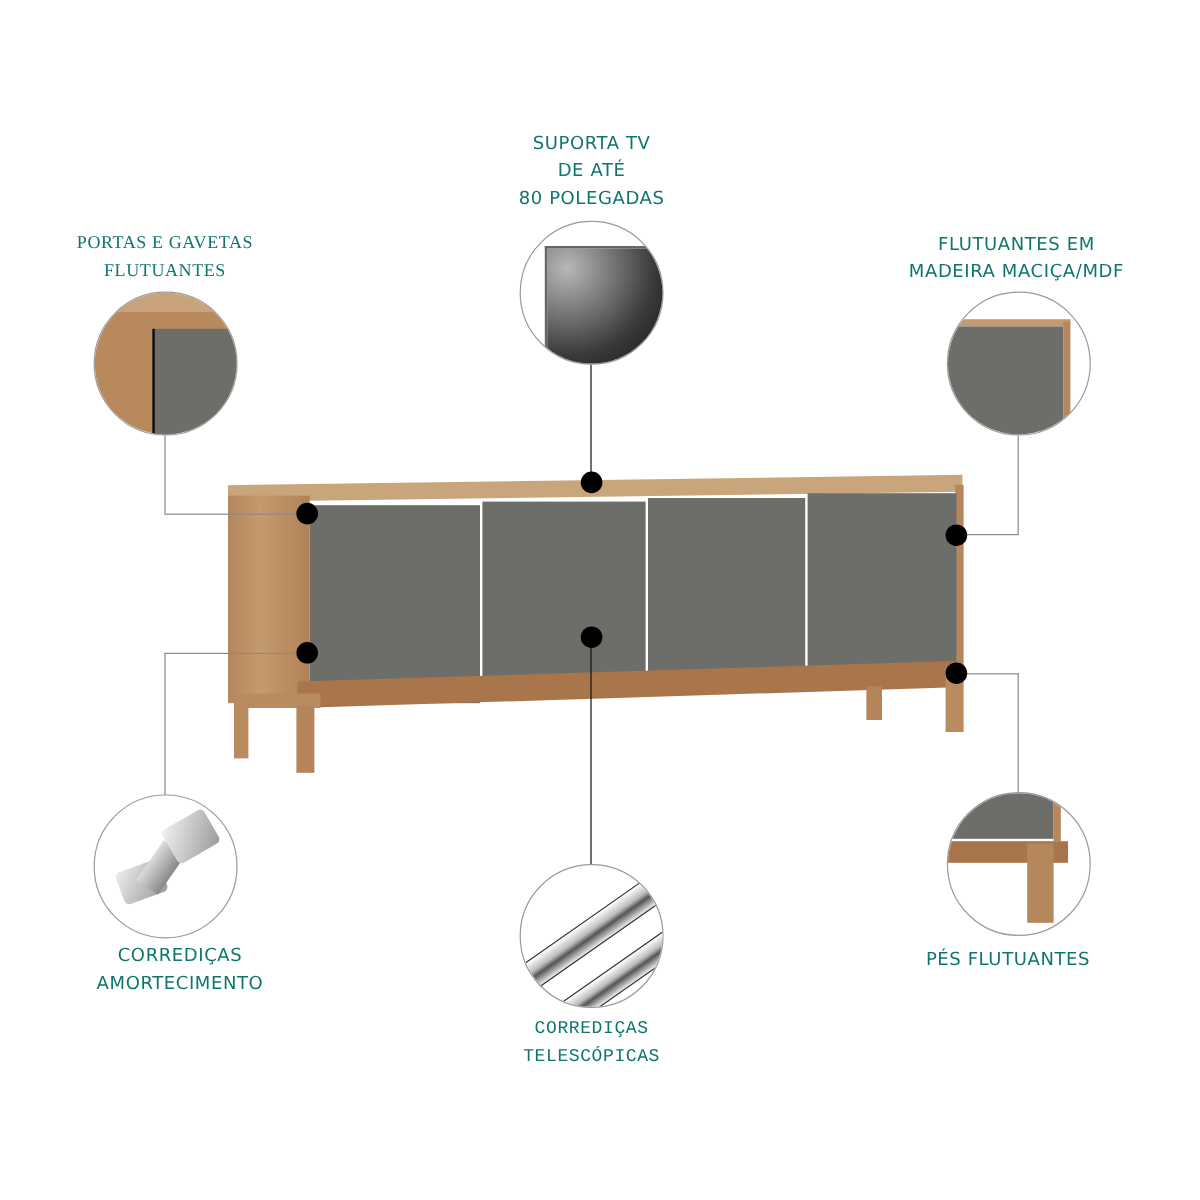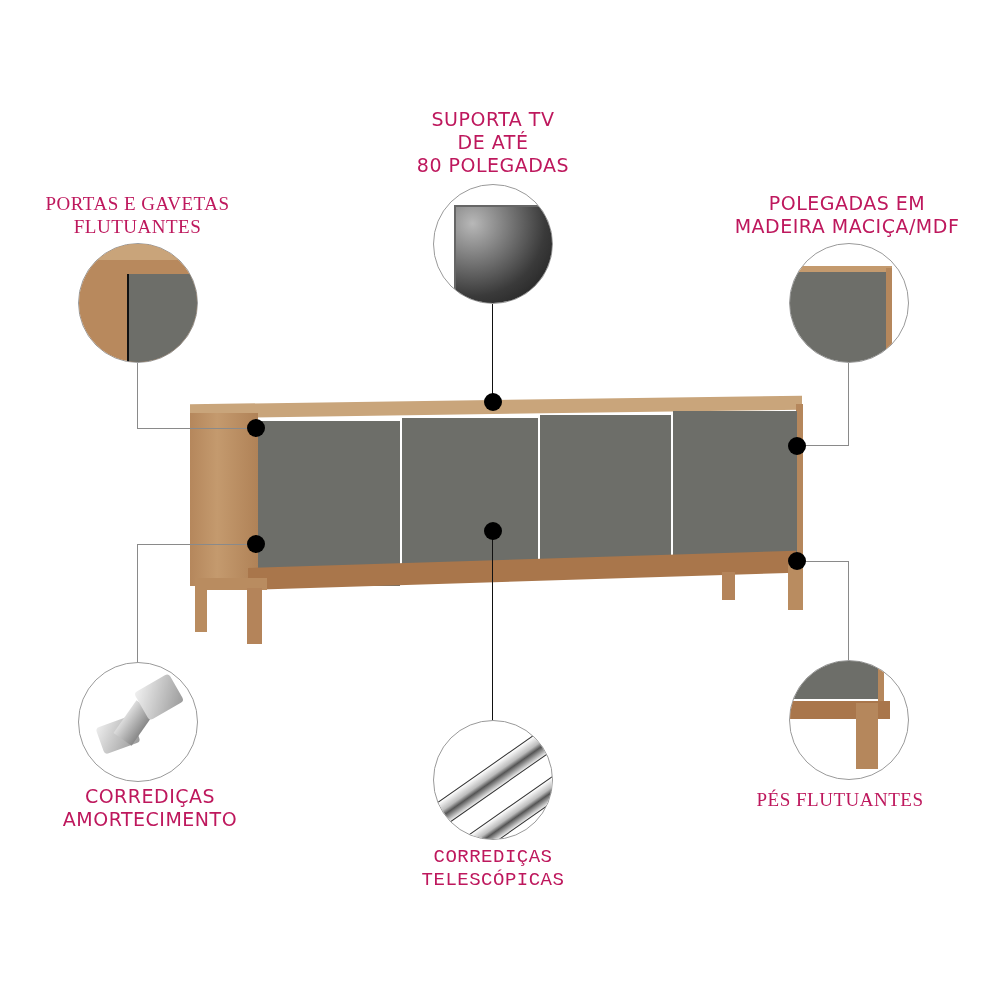--- a/index.html
+++ b/index.html
@@ -1,17 +1,17 @@
 <!DOCTYPE html>
 <html><head>
 <meta charset="utf-8">
 <style>
   html,body{margin:0;padding:0;background:#fff;}
   body{width:1000px;height:1000px;position:relative;overflow:hidden;font-family:"DejaVu Sans","Liberation Sans",sans-serif;}
-  .label{position:absolute;text-align:center;color:#be185d;font-size:19px;line-height:23px;letter-spacing:0.5px;white-space:nowrap;}
+  .label{position:absolute;text-align:center;color:#0f766e;font-size:15px;line-height:23px;letter-spacing:0.5px;white-space:nowrap;}
   .label span{display:block;}
   .circle{position:absolute;border-radius:50%;border:1px solid #9a9a9a;overflow:hidden;background:#fff;box-sizing:border-box;}
   .line{position:absolute;background:#8a8a8a;}
   .line.dark{background:#111;}
   .dot{position:absolute;width:18px;height:18px;border-radius:50%;background:#000;margin:-9px 0 0 -9px;z-index:5;}
   .abs{position:absolute;}
   .wood{background:linear-gradient(90deg,#b5875c,#c49a6e 40%,#b08257);}
   .wood-dark{background:#a9764b;}
   .door{background:#6d6e69;}
 </style>
@@ -58,21 +58,21 @@
 <div class="circle" style="left:78px;top:243px;width:120px;height:120px;">
   <div class="abs" style="left:0;top:0;width:120px;height:120px;background:#b8895d;"></div>
   <div class="abs" style="left:0;top:0;width:120px;height:16px;background:#c9a47a;"></div>
   <div class="abs" style="left:48px;top:30px;width:80px;height:100px;background:#6d6e69;border-left:2px solid #111;"></div>
 </div>
 <div class="line" style="left:137px;top:363px;width:1px;height:65px;"></div>
 <div class="line" style="left:137px;top:428px;width:118px;height:1px;"></div>
 <div class="dot" style="left:256px;top:428px;"></div>
 
 <div class="label" style="left:722px;top:192px;width:250px;">
-  <span>POLEGADAS EM</span>
+  <span>FLUTUANTES EM</span>
   <span>MADEIRA MACIÇA/MDF</span>
 </div>
 <div class="circle" style="left:789px;top:243px;width:120px;height:120px;">
   <div class="abs" style="left:0;top:22px;width:102px;height:6px;background:#c49a6e;"></div>
   <div class="abs" style="left:0;top:28px;width:96px;height:100px;background:#6d6e69;"></div>
   <div class="abs" style="left:96px;top:24px;width:6px;height:100px;background:#b5875c;"></div>
 </div>
 <div class="line" style="left:848px;top:363px;width:1px;height:82px;"></div>
 <div class="line" style="left:797px;top:445px;width:52px;height:1px;"></div>
 <div class="dot" style="left:797px;top:446px;"></div>
@@ -103,15 +103,15 @@
 
 <div class="dot" style="left:797px;top:561px;"></div>
 <div class="line" style="left:797px;top:561px;width:52px;height:1px;"></div>
 <div class="line" style="left:848px;top:561px;width:1px;height:100px;"></div>
 <div class="circle" style="left:789px;top:660px;width:120px;height:120px;">
   <div class="abs" style="left:0;top:0;width:88px;height:38px;background:#6d6e69;"></div>
   <div class="abs" style="left:88px;top:0;width:6px;height:40px;background:#b5875c;"></div>
   <div class="abs" style="left:0;top:40px;width:100px;height:18px;background:#a9764b;"></div>
   <div class="abs" style="left:66px;top:42px;width:22px;height:66px;background:#b5875c;"></div>
 </div>
-<div class="label" style="left:740px;top:788px;width:200px;font-family:Liberation Serif, serif;">
+<div class="label" style="left:740px;top:788px;width:200px;">
   <span>PÉS FLUTUANTES</span>
 </div>
 
 </body></html>

